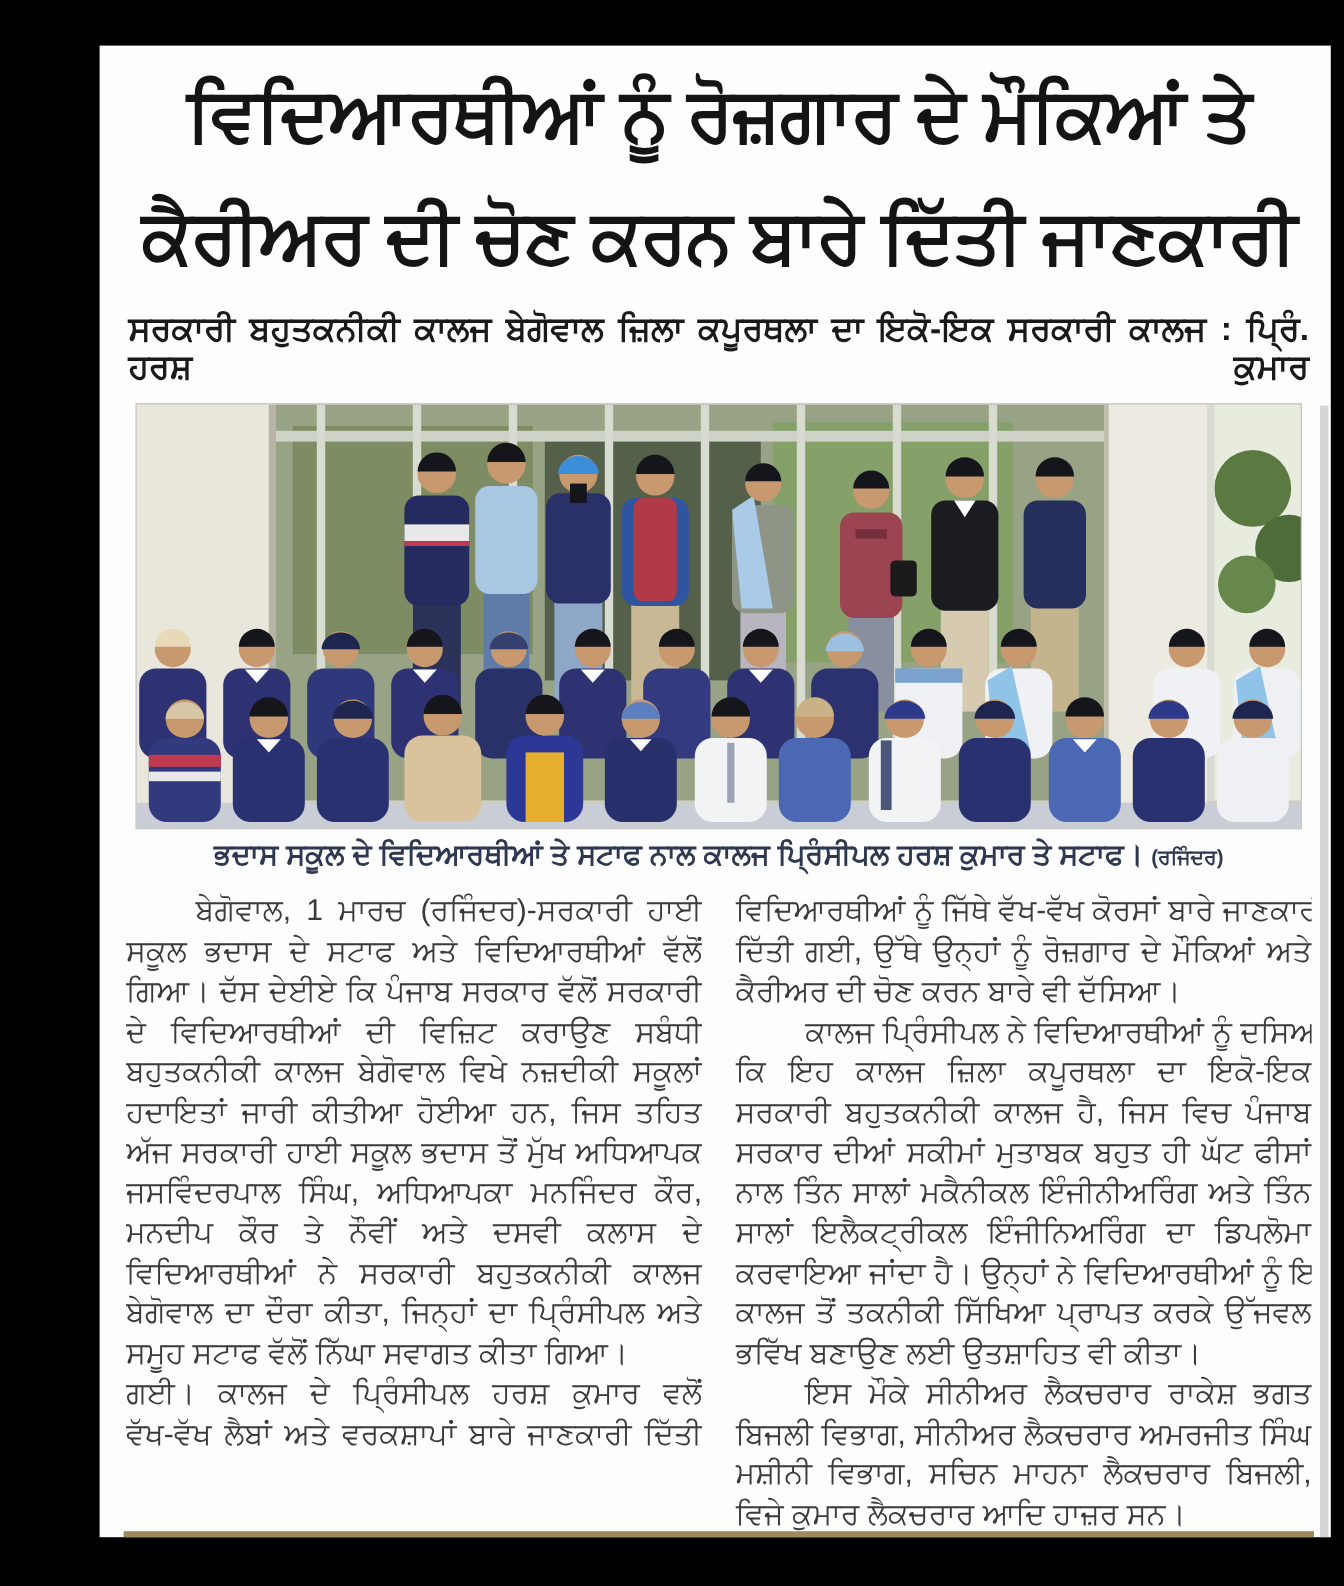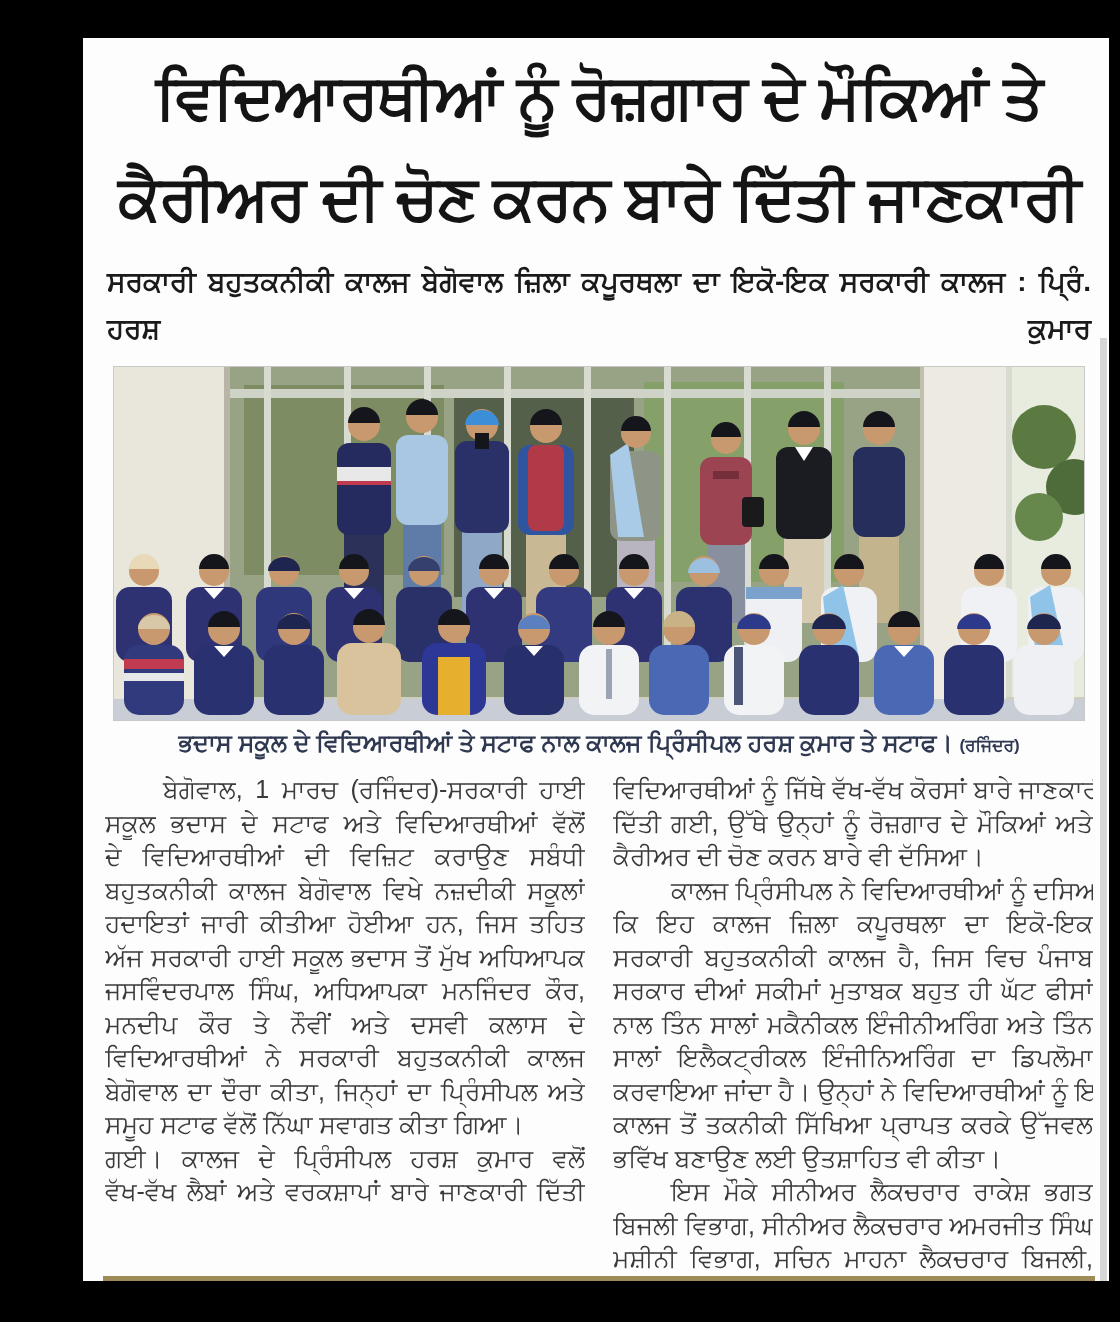--- a/index.html
+++ b/index.html
@@ -36,21 +36,21 @@
     text-align:center;
     font-size:62px;
     line-height:101px;
     letter-spacing:-1px;
   }
   .subheadline{
     margin-top:10px;
     color:var(--subhead);
     font-weight:700;
     font-size:28px;
-    line-height:47px;
+    line-height:32px;
     text-align:justify;
     text-align-last:justify;
     padding:0 2px;
   }
   .photo-wrap{
     margin:14px auto 0;
     width:972px;height:355px;
     border:1px solid #c9c9c9;
     background:#d8d4c8;
   }
@@ -344,20 +344,21 @@
 
   <div class="caption">
     <span>ਭਦਾਸ ਸਕੂਲ ਦੇ ਵਿਦਿਆਰਥੀਆਂ ਤੇ ਸਟਾਫ ਨਾਲ ਕਾਲਜ ਪ੍ਰਿੰਸੀਪਲ ਹਰਸ਼ ਕੁਮਾਰ ਤੇ ਸਟਾਫ।</span>
     <span class="credit">(ਰਜਿੰਦਰ)</span>
   </div>
 
   <div class="columns">
     <div class="column">
         <div class="line indent">ਬੇਗੋਵਾਲ, 1 ਮਾਰਚ (ਰਜਿੰਦਰ)-ਸਰਕਾਰੀ ਹਾਈ</div>
         <div class="line">ਸਕੂਲ ਭਦਾਸ ਦੇ ਸਟਾਫ ਅਤੇ ਵਿਦਿਆਰਥੀਆਂ ਵੱਲੋਂ</div>
+        <div class="line">ਗਿਆ। ਦੱਸ ਦੇਈਏ ਕਿ ਪੰਜਾਬ ਸਰਕਾਰ ਵੱਲੋਂ ਸਰਕਾਰੀ</div>
         <div class="line">ਦੇ ਵਿਦਿਆਰਥੀਆਂ ਦੀ ਵਿਜ਼ਿਟ ਕਰਾਉਣ ਸਬੰਧੀ</div>
         <div class="line">ਬਹੁਤਕਨੀਕੀ ਕਾਲਜ ਬੇਗੋਵਾਲ ਵਿਖੇ ਨਜ਼ਦੀਕੀ ਸਕੂਲਾਂ</div>
         <div class="line">ਹਦਾਇਤਾਂ ਜਾਰੀ ਕੀਤੀਆ ਹੋਈਆ ਹਨ, ਜਿਸ ਤਹਿਤ</div>
         <div class="line">ਅੱਜ ਸਰਕਾਰੀ ਹਾਈ ਸਕੂਲ ਭਦਾਸ ਤੋਂ ਮੁੱਖ ਅਧਿਆਪਕ</div>
         <div class="line">ਜਸਵਿੰਦਰਪਾਲ ਸਿੰਘ, ਅਧਿਆਪਕਾ ਮਨਜਿੰਦਰ ਕੌਰ,</div>
         <div class="line">ਮਨਦੀਪ ਕੌਰ ਤੇ  ਨੌਵੀਂ ਅਤੇ ਦਸਵੀ ਕਲਾਸ ਦੇ</div>
         <div class="line">ਵਿਦਿਆਰਥੀਆਂ ਨੇ ਸਰਕਾਰੀ ਬਹੁਤਕਨੀਕੀ ਕਾਲਜ</div>
         <div class="line">ਬੇਗੋਵਾਲ ਦਾ ਦੌਰਾ ਕੀਤਾ, ਜਿਨ੍ਹਾਂ ਦਾ ਪ੍ਰਿੰਸੀਪਲ ਅਤੇ</div>
         <div class="line para-end">ਸਮੂਹ ਸਟਾਫ ਵੱਲੋਂ ਨਿੱਘਾ ਸਵਾਗਤ ਕੀਤਾ ਗਿਆ।</div>
         <div class="line">ਗਈ। ਕਾਲਜ ਦੇ ਪ੍ਰਿੰਸੀਪਲ ਹਰਸ਼ ਕੁਮਾਰ ਵਲੋਂ</div>
@@ -372,18 +373,19 @@
         <div class="line">ਸਰਕਾਰੀ ਬਹੁਤਕਨੀਕੀ ਕਾਲਜ ਹੈ, ਜਿਸ ਵਿਚ ਪੰਜਾਬ</div>
         <div class="line">ਸਰਕਾਰ ਦੀਆਂ ਸਕੀਮਾਂ ਮੁਤਾਬਕ ਬਹੁਤ ਹੀ ਘੱਟ ਫੀਸਾਂ</div>
         <div class="line">ਨਾਲ ਤਿੰਨ ਸਾਲਾਂ ਮਕੈਨੀਕਲ ਇੰਜੀਨੀਅਰਿੰਗ ਅਤੇ ਤਿੰਨ</div>
         <div class="line">ਸਾਲਾਂ ਇਲੈਕਟ੍ਰੀਕਲ ਇੰਜੀਨਿਅਰਿੰਗ ਦਾ ਡਿਪਲੋਮਾ</div>
         <div class="line">ਕਰਵਾਇਆ ਜਾਂਦਾ ਹੈ। ਉਨ੍ਹਾਂ ਨੇ ਵਿਦਿਆਰਥੀਆਂ ਨੂੰ ਇਸ</div>
         <div class="line">ਕਾਲਜ ਤੋਂ ਤਕਨੀਕੀ ਸਿੱਖਿਆ ਪ੍ਰਾਪਤ ਕਰਕੇ ਉੱਜਵਲ</div>
         <div class="line para-end">ਭਵਿੱਖ ਬਣਾਉਣ ਲਈ ਉਤਸ਼ਾਹਿਤ ਵੀ ਕੀਤਾ।</div>
         <div class="line indent">ਇਸ ਮੌਕੇ ਸੀਨੀਅਰ ਲੈਕਚਰਾਰ ਰਾਕੇਸ਼ ਭਗਤ</div>
         <div class="line">ਬਿਜਲੀ ਵਿਭਾਗ, ਸੀਨੀਅਰ ਲੈਕਚਰਾਰ ਅਮਰਜੀਤ ਸਿੰਘ</div>
         <div class="line">ਮਸ਼ੀਨੀ ਵਿਭਾਗ, ਸਚਿਨ ਮਾਹਨਾ ਲੈਕਚਰਾਰ ਬਿਜਲੀ,</div>
+        <div class="line para-end">ਵਿਜੇ ਕੁਮਾਰ ਲੈਕਚਰਾਰ ਆਦਿ ਹਾਜ਼ਰ ਸਨ।</div>
       </div>
   </div>
 
   <div class="bottom-rule"></div>
   <div class="scan-edge"></div>
 </div>
 
 </body></html>

